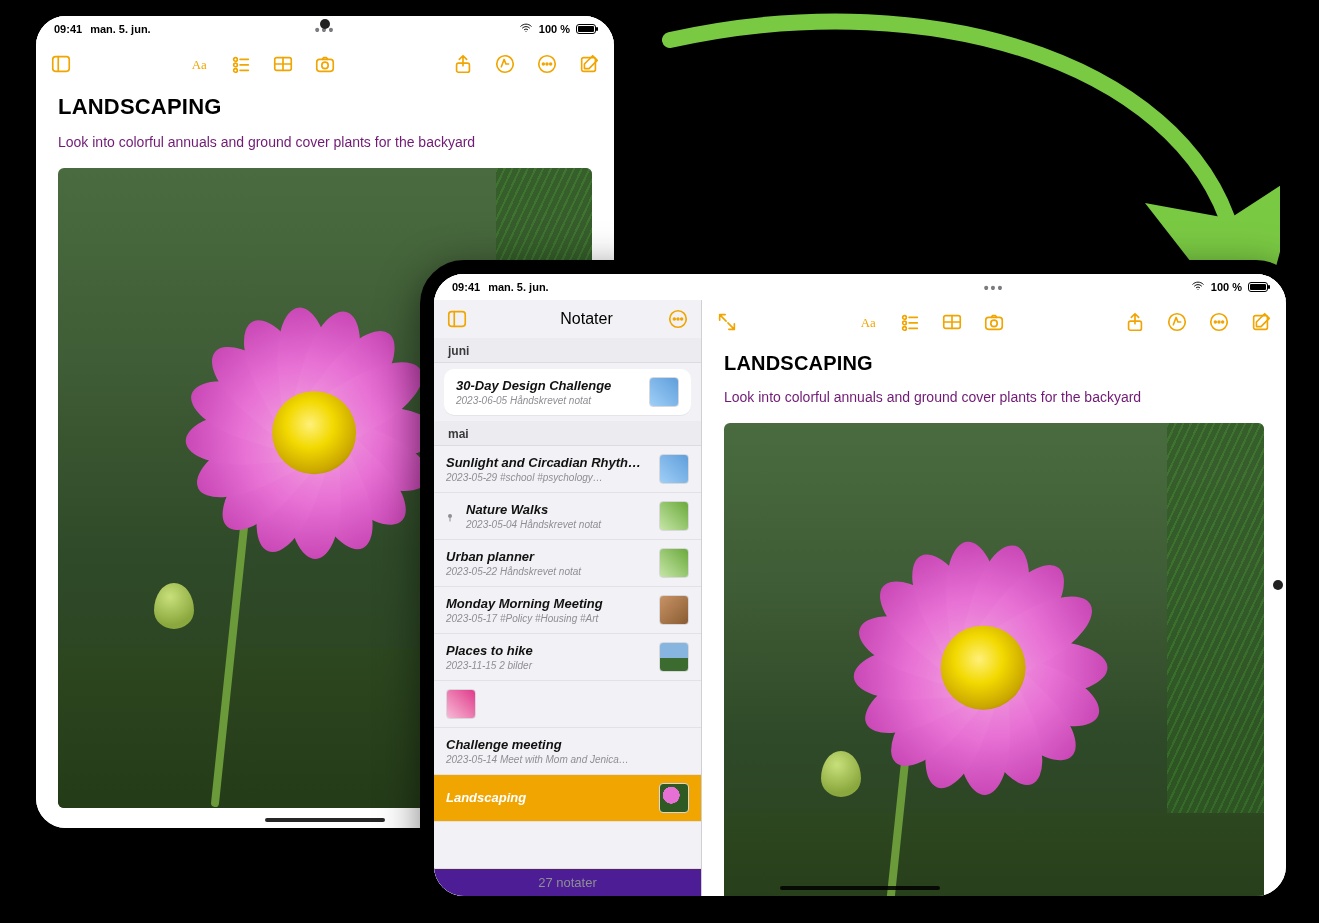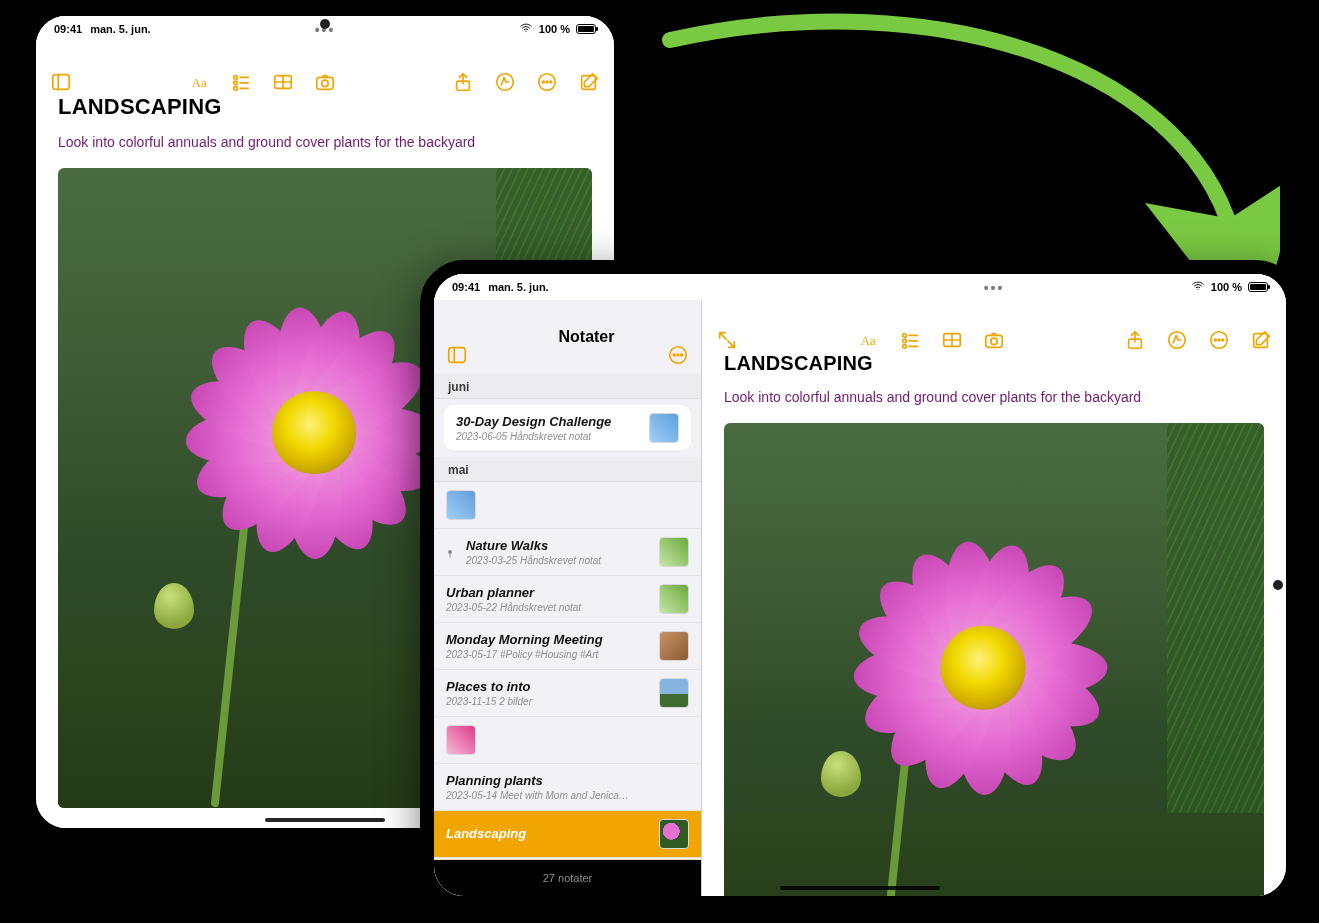--- a/index.html
+++ b/index.html
@@ -77,21 +77,21 @@
     height: calc(100% - 0px);
     display:flex; flex-direction:column;
   }
   
   .toolbar {
     display:flex; justify-content:space-between; align-items:center;
     padding: 6px 14px; height: 44px;
   }
   .toolbar .cluster { display:flex; gap:26px; align-items:center; }
   .toolbar .wide-cluster { gap:20px; }
-  .tool-icon { width:22px; height:22px; color: var(--accent); display:flex; align-items:flex-end; justify-content:center;margin-top:36px;}
+  .tool-icon { width:22px; height:22px; color: var(--accent); display:flex; align-items:flex-end; justify-content:center;}
   .tool-icon svg{width:100%;height:100%;stroke:currentColor;fill:none;stroke-width:1.8;stroke-linecap:round;stroke-linejoin:round;}
   .note-body {
     flex:1; padding: 8px 22px 0 22px; overflow:hidden;
   }
   .note-title {
     font-size: 22px; font-weight: 800; letter-spacing:.2px; text-transform:uppercase;
   }
   .note-text {
     font-size: 14px; margin-top: 14px; color:#701a75;
   }
@@ -131,41 +131,41 @@
   .split {
     flex:1; display:flex; min-height:0;
   }
   .sidebar {
     width: 268px; background: var(--light-gray); border-right:1px solid #d0d0d4;
     display:flex; flex-direction:column;
   }
   .sidebar-header{
     display:flex;align-items:center;justify-content:space-between;padding:8px 12px;
   }
-  .sidebar-header .title{font-size:16px;font-weight:700;margin-left:38px;}
+  .sidebar-header .title{font-size:16px;font-weight:400;margin-left:38px;}
   .month-sep{
     font-size:12px;font-weight:700;color:#3a3a3c;
     padding:6px 14px 4px 14px;border-bottom:1px solid #dcdce0;background:#ececf0;
   }
   .note-list{flex:1;overflow:hidden;}
   .note-item{
     display:flex;gap:10px;padding:8px 12px;border-bottom:1px solid #e1e1e6;align-items:center;cursor:default;font-style:italic;
   }
   .note-item .info{flex:1;min-width:0;}
   .note-item .t{font-size:13px;font-weight:700;color:#111;white-space:nowrap;overflow:hidden;text-overflow:ellipsis;}
   .note-item .d{font-size:10px;color:var(--sub);white-space:nowrap;overflow:hidden;text-overflow:ellipsis; margin-top:2px;}
   .note-item .thumb{width:30px;height:30px;border-radius:4px;border:1px solid #d8d8dc;flex-shrink:0;background:linear-gradient(45deg,#fff,#f3f3f6);}
   .note-item.selected{background:var(--accent);}
   .note-item.selected .t,.note-item.selected .d{color:#fff;}
   .note-item.card {
     background:#fff;border-radius:10px;margin:6px 10px;box-shadow:0 1px 0 rgba(0,0,0,.05);border-bottom:none;
   }
   .note-item .pin{width:12px;height:12px;flex-shrink:0;margin-left:-2px;}
   .sidebar-footer{
-    text-align:center;font-size:11px;color:var(--sub);padding:12px 0;background:#000000;border-top:1px solid #e7e1b6;
+    text-align:center;font-size:13px;color:var(--sub);padding:6px 0;background:#4c1d95;border-top:1px solid #e7e1b6;
   }
   .detail{flex:1;display:flex;flex-direction:column;min-width:0;}
   .detail .toolbar{padding:6px 14px;}
   .detail .note-body{padding:8px 22px 0 22px;}
 
   .thumb.flower-thumb{background:radial-gradient(circle at 40% 40%,#e770d4 0 35%,#2f5a24 36% 100%);}
   .thumb.blue{background:linear-gradient(45deg,#9fcff7,#5f9edb);}
   .thumb.pink{background:linear-gradient(45deg,#f7bad6,#e03b8b);}
   .thumb.green{background:linear-gradient(45deg,#c6e6a7,#6aa93b);}
   .thumb.mountain{background:linear-gradient(180deg,#88b4e0 0 55%,#3b6b2f 55% 100%);}
@@ -367,60 +367,64 @@
             <div class="month-sep">juni</div>
             <div class="note-item card">
               <div class="info">
                 <div class="t">30-Day Design Challenge</div>
                 <div class="d">2023-06-05  Håndskrevet notat</div>
               </div>
               <div class="thumb blue"></div>
             </div>
             <div class="month-sep">mai</div>
             <div class="note-item">
+              <div class="info">
+                <div class="t">Sunlight and Circadian Rhyth…</div>
+                <div class="d">2023-05-29  #school #psychology…</div>
+              </div>
               <div class="thumb blue"></div>
             </div>
             <div class="note-item">
               <span class="pin"><svg viewBox="0 0 24 24" width="12" height="12">
                   <circle cx="12" cy="8" r="4" fill="#8e8e93"></circle>
                   <rect x="11" y="11" width="2" height="8" fill="#8e8e93"></rect>
                 </svg></span>
               <div class="info">
                 <div class="t">Nature Walks</div>
-                <div class="d">2023-03-25  Håndskrevet notat</div>
+                <div class="d">2023-05-04  Håndskrevet notat</div>
               </div>
               <div class="thumb green"></div>
             </div>
             <div class="note-item">
               <div class="info">
                 <div class="t">Urban planner</div>
                 <div class="d">2023-05-22  Håndskrevet notat</div>
               </div>
               <div class="thumb green"></div>
             </div>
             <div class="note-item">
               <div class="info">
                 <div class="t">Monday Morning Meeting</div>
                 <div class="d">2023-05-17  #Policy #Housing #Art</div>
               </div>
               <div class="thumb meeting"></div>
             </div>
             <div class="note-item">
               <div class="info">
-                <div class="t">Places to into</div>
+                <div class="t">Places to hike</div>
                 <div class="d">2023-11-15  2 bilder</div>
               </div>
               <div class="thumb mountain"></div>
             </div>
             <div class="note-item">
               <div class="thumb pink"></div>
             </div>
             <div class="note-item">
               <div class="info">
-                <div class="t">Planning plants</div>
+                <div class="t">Challenge meeting</div>
                 <div class="d">2023-05-14  Meet with Mom and Jenica…</div>
               </div>
               <div class="thumb " style="visibility: hidden;"></div>
             </div>
             <div class="note-item selected">
               <div class="info">
                 <div class="t">Landscaping</div>
                 <div class="d"></div>
               </div>
               <div class="thumb flower-thumb"></div>

